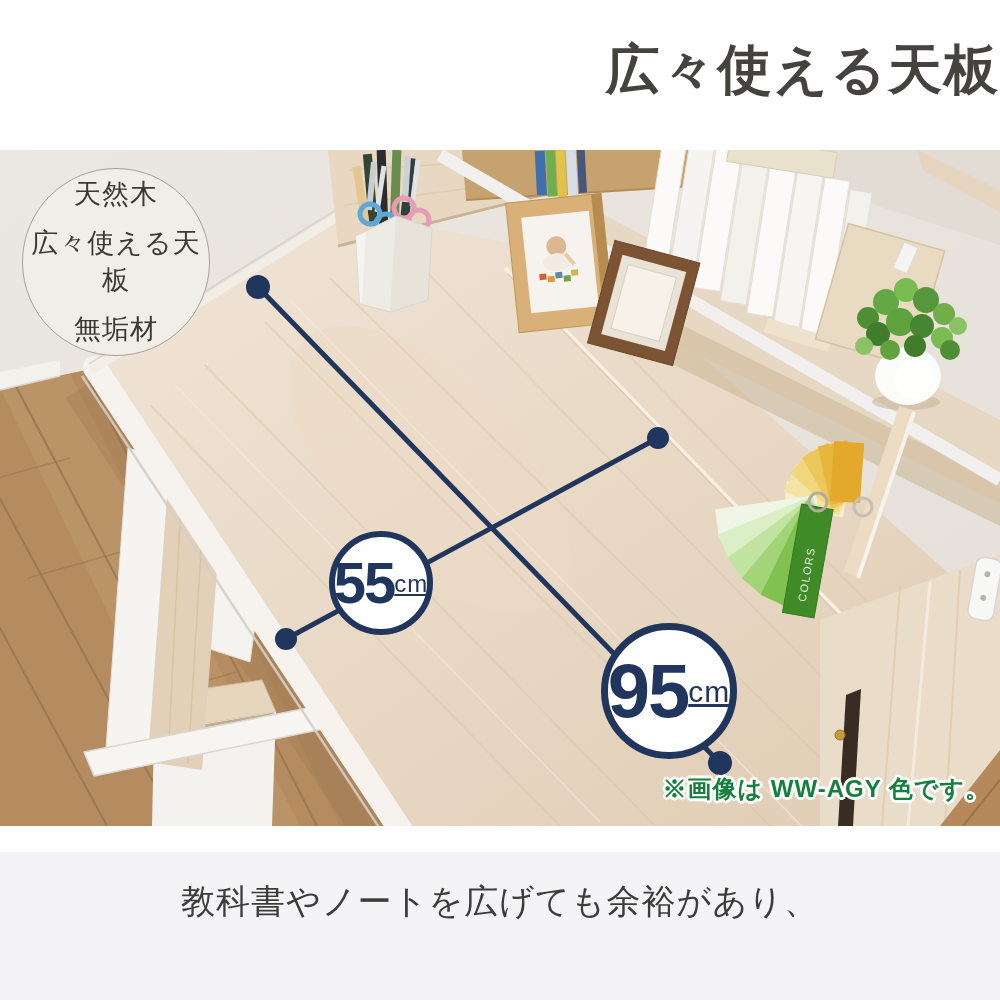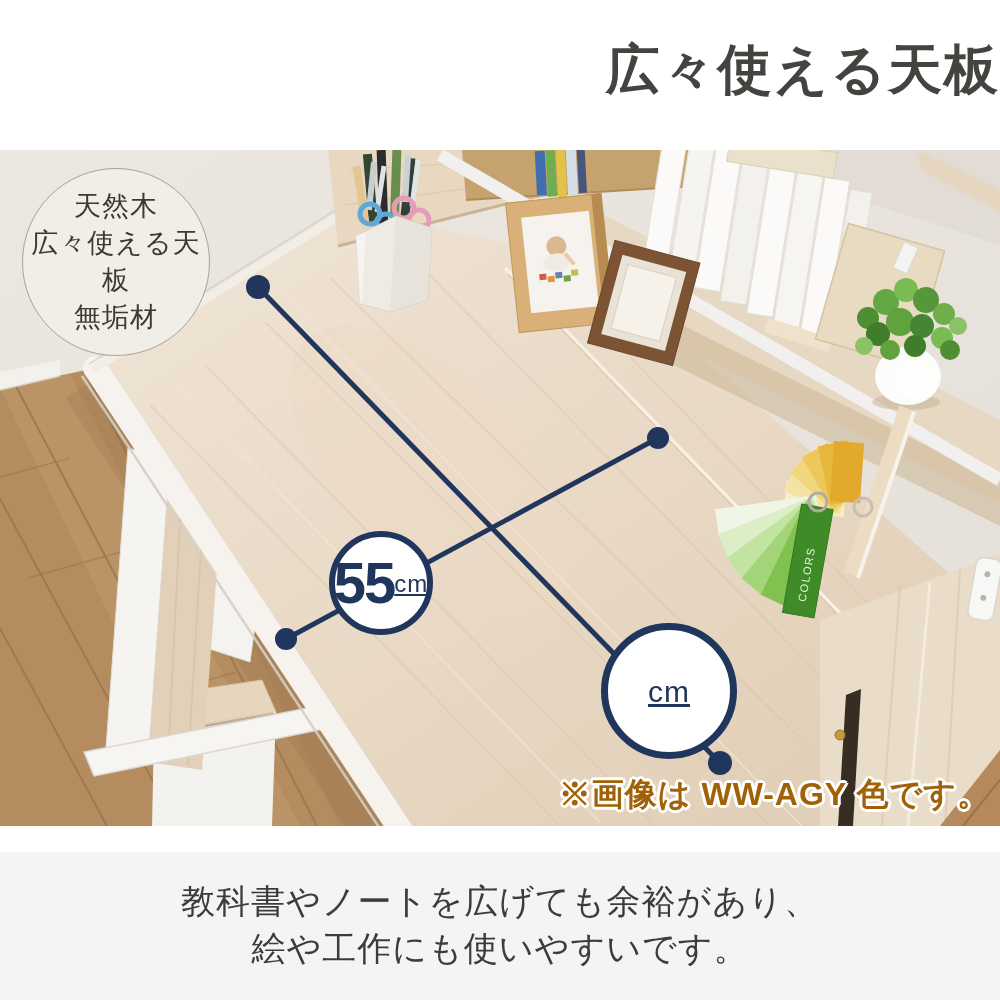--- a/index.html
+++ b/index.html
@@ -14,37 +14,37 @@
   .photo{
     position:absolute;top:150px;left:0;width:1000px;height:676px;overflow:hidden;
     background:#e9e5df;
   }
   .photo svg.scene{position:absolute;top:0;left:0;}
   .overlay-lines{position:absolute;top:0;left:0;pointer-events:none;}
   .badge{
     position:absolute;left:22px;top:18px;width:188px;height:188px;border-radius:50%;
     background:#f1ede7;border:1px solid #a8a296;box-sizing:border-box;
     display:flex;flex-direction:column;align-items:center;justify-content:center;
-    font-size:27px;line-height:37px;color:#3a3934;text-align:center;letter-spacing:1px;
+    font-size:27px;line-height:37px;color:#3a3934;text-align:center;letter-spacing:1px;gap:12px;
   }
   .measure{
     position:absolute;border-radius:50%;background:#ffffff;box-sizing:border-box;
     display:flex;flex-direction:row;align-items:center;justify-content:center;
     color:#20365c;border-style:solid;border-color:#20365c;
   }
   .measure .val{font-weight:800;line-height:0.88;letter-spacing:-2px;}
   .measure .unit{font-weight:500;letter-spacing:1px;text-decoration:underline;}
   .measure.depth{left:329px;top:381px;width:104px;height:104px;border-width:6px;}
   .measure.depth .val{font-size:58px;}
   .measure.depth .unit{font-size:24px;margin-top:1px;}
   .measure.width{left:601px;top:473px;width:136px;height:136px;border-width:7px;}
   .measure.width .val{font-size:76px;}
   .measure.width .unit{font-size:30px;margin-top:1px;}
   .color-note{
-    position:absolute;right:10px;top:623px;font-size:32px;font-weight:600;color:#a16207;
+    position:absolute;right:10px;top:623px;font-size:24px;font-weight:600;color:#15803d;
     letter-spacing:1px;white-space:nowrap;
     text-shadow:-2px -2px 0 #fff,2px -2px 0 #fff,-2px 2px 0 #fff,2px 2px 0 #fff,
                  0 -3px 0 #fff,0 3px 0 #fff,-3px 0 0 #fff,3px 0 0 #fff;
   }
   .footer{
     position:absolute;top:852px;left:0;width:1000px;height:174px;background:#f4f4f6;
     text-align:center;color:#3d3c3a;
   }
   .footer .line{font-size:34px;line-height:47px;letter-spacing:1px;}
   .footer .line:first-child{margin-top:26px;}
@@ -309,22 +309,22 @@
     <span>天然木</span>
     <span>広々使える天板</span>
     <span>無垢材</span>
   </div>
 
   <div class="measure depth">
     <span class="val">55</span>
     <span class="unit">cm</span>
   </div>
   <div class="measure width">
+    <span class="val">95</span>
     <span class="unit">cm</span>
   </div>
 
   <div class="color-note">※画像は WW-AGY 色です。</div>
 </div>
 
 <div class="footer">
   <div class="line">教科書やノートを広げても余裕があり、</div>
-  <div class="line">絵や工作にも使いやすいです。</div>
 </div>
 
 </body></html>

